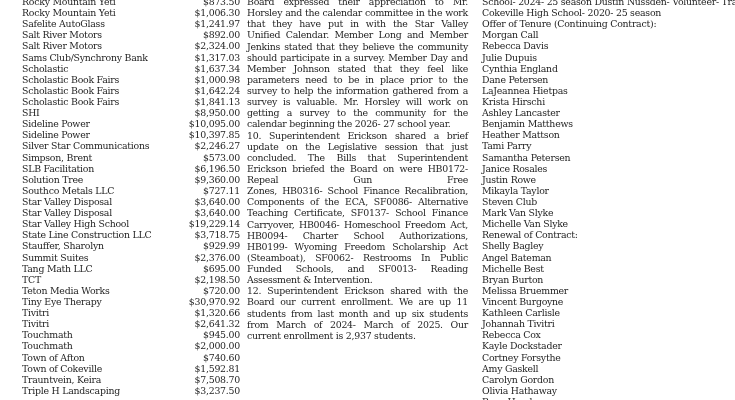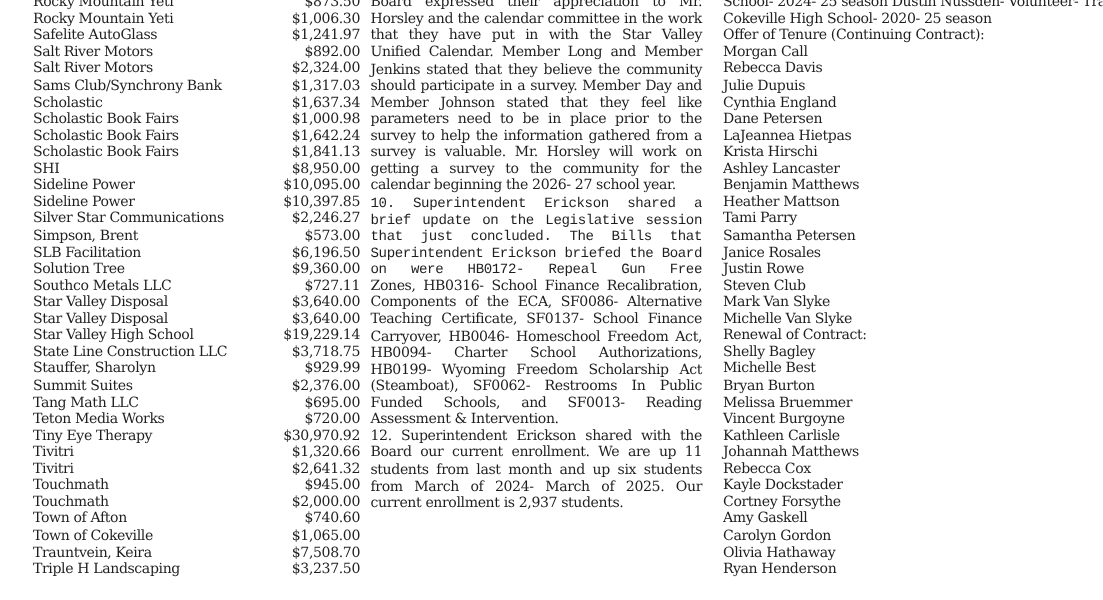--- a/index.html
+++ b/index.html
@@ -8,21 +8,21 @@
       font-family: "DejaVu Serif", "Liberation Serif", serif;
       color: #1e1e1e;
     }
     .page { position: absolute; left: 0; top: -4px; width: 735px; }
     .col { position: absolute; top: 0; font-size: 9.4px; line-height: 11.12px; letter-spacing: -0.25px; }
     .col-left { left: 22px; width: 218px; }
     .row { display: flex; justify-content: space-between; white-space: nowrap; height: 11.12px; }
     .row .amt { text-align: right; }
     .col-mid { left: 247px; width: 221px; }
     .col-mid p { margin: 0; text-align: justify; text-align-last: left; }
-    .col-mid p.just-last { text-align-last: justify; font-family: Liberation Mono, monospace; }
+    .col-mid p.just-last { text-align-last: justify; }
     .col-right { left: 482px; width: 240px; }
     .col-right div { white-space: nowrap; height: 11.12px; }
   </style>
 </head>
 <body>
 
 <div class="page">
 
   <div class="col col-left" id="left-col">
       <div class="row">
@@ -119,20 +119,24 @@
       </div>
       <div class="row">
         <span>Summit Suites</span>
         <span class="amt">$2,376.00</span>
       </div>
       <div class="row">
         <span>Tang Math LLC</span>
         <span class="amt">$695.00</span>
       </div>
       <div class="row">
+        <span>TCT</span>
+        <span class="amt">$2,198.50</span>
+      </div>
+      <div class="row">
         <span>Teton Media Works</span>
         <span class="amt">$720.00</span>
       </div>
       <div class="row">
         <span>Tiny Eye Therapy</span>
         <span class="amt">$30,970.92</span>
       </div>
       <div class="row">
         <span>Tivitri</span>
         <span class="amt">$1,320.66</span>
@@ -148,21 +152,21 @@
       <div class="row">
         <span>Touchmath</span>
         <span class="amt">$2,000.00</span>
       </div>
       <div class="row">
         <span>Town of Afton</span>
         <span class="amt">$740.60</span>
       </div>
       <div class="row">
         <span>Town of Cokeville</span>
-        <span class="amt">$1,065.00</span>
+        <span class="amt">$1,592.81</span>
       </div>
       <div class="row">
         <span>Trauntvein, Keira</span>
         <span class="amt">$7,508.70</span>
       </div>
       <div class="row">
         <span>Triple H Landscaping</span>
         <span class="amt">$3,237.50</span>
       </div>
     </div>
@@ -186,31 +190,33 @@
       <div>Dane Petersen</div>
       <div>LaJeannea Hietpas</div>
       <div>Krista Hirschi</div>
       <div>Ashley Lancaster</div>
       <div>Benjamin Matthews</div>
       <div>Heather Mattson</div>
       <div>Tami Parry</div>
       <div>Samantha Petersen</div>
       <div>Janice Rosales</div>
       <div>Justin Rowe</div>
+      <div>Mikayla Taylor</div>
       <div>Steven Club</div>
       <div>Mark Van Slyke</div>
       <div>Michelle Van Slyke</div>
       <div>Renewal of Contract:</div>
       <div>Shelly Bagley</div>
+      <div>Angel Bateman</div>
       <div>Michelle Best</div>
       <div>Bryan Burton</div>
       <div>Melissa Bruemmer</div>
       <div>Vincent Burgoyne</div>
       <div>Kathleen Carlisle</div>
-      <div>Johannah Matthews</div>
+      <div>Johannah Tivitri</div>
       <div>Rebecca Cox</div>
       <div>Kayle Dockstader</div>
       <div>Cortney Forsythe</div>
       <div>Amy Gaskell</div>
       <div>Carolyn Gordon</div>
       <div>Olivia Hathaway</div>
       <div>Ryan Henderson</div>
     </div>
 
 </div>

